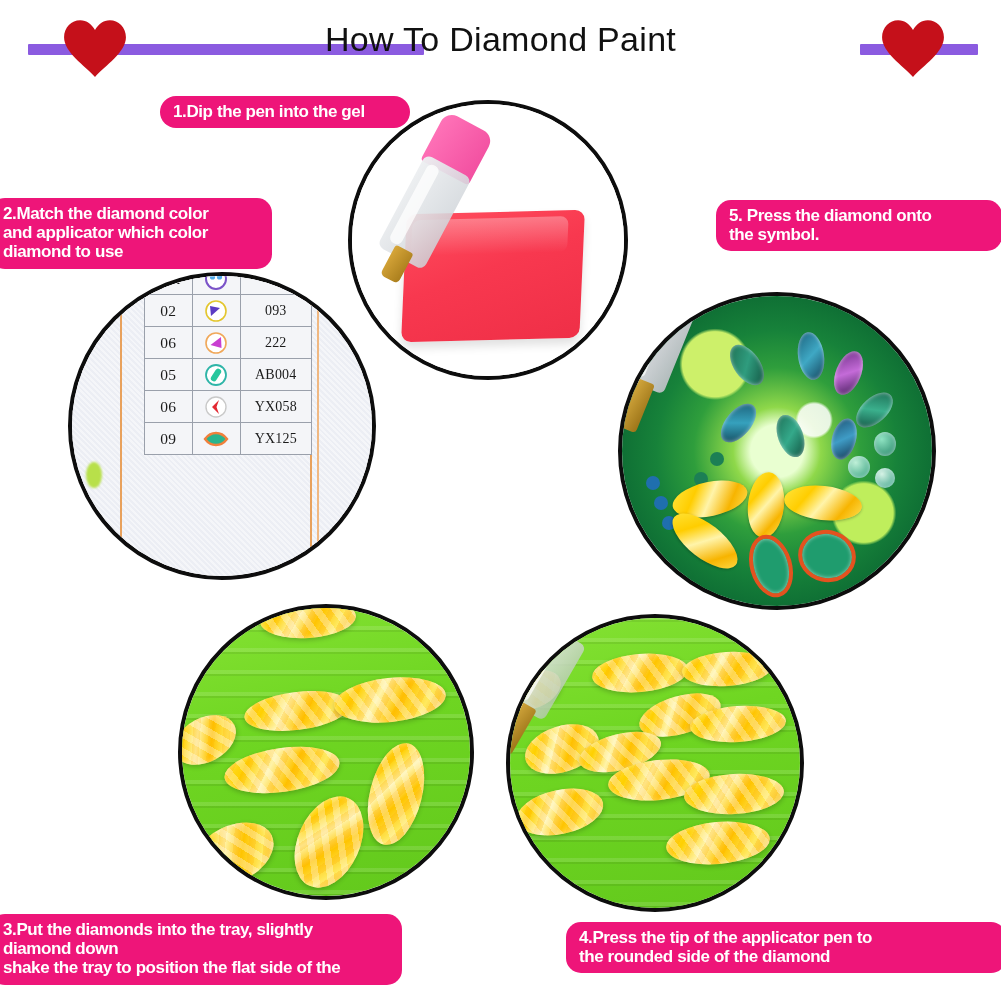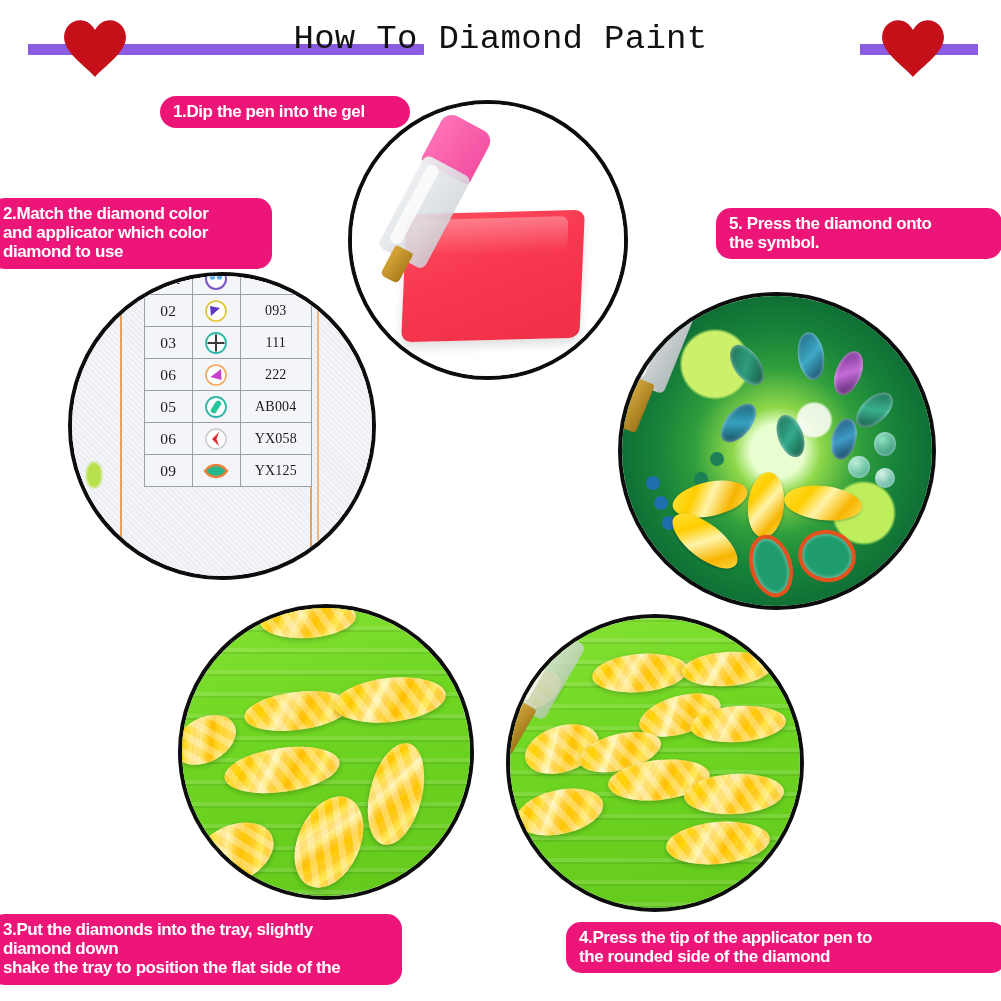--- a/index.html
+++ b/index.html
@@ -18,21 +18,21 @@
   .rule.right{left:860px;width:118px;}
   .heart{position:absolute;width:66px;height:60px;}
   .heart.l{left:62px;top:18px;}
   .heart.r{left:880px;top:18px;}
   .heart svg{display:block;width:100%;height:100%;}
   .title{
     position:absolute;left:0;top:20px;width:1001px;
     text-align:center;
     font-size:34px;letter-spacing:.3px;
     color:#111;
-    font-family:Liberation Mono, monospace;
+    font-family:Liberation Sans, sans-serif;
     font-weight:400;
   }
 
   
   .pill{
     position:absolute;
     background:#EE1579;
     color:#ffffff;
     border-radius:15px;
     font-weight:700;
@@ -40,21 +40,21 @@
     line-height:1.13;
     padding:6px 13px 7px 13px;
     box-sizing:border-box;
     letter-spacing:-.4px;
     font-family:"Liberation Sans",sans-serif;
   }
   .pill span{display:block;white-space:nowrap;}
 
   #pill-1{left:160px;top:96px;width:250px;border-radius:16px;}
   #pill-2{left:-10px;top:198px;width:282px;}
-  #pill-5{left:716px;top:208px;width:286px;}
+  #pill-5{left:716px;top:200px;width:286px;}
   #pill-3{left:-10px;top:914px;width:412px;}
   #pill-4{left:566px;top:922px;width:440px;}
 
   
   .circle{
     position:absolute;border-radius:50%;
     border:4px solid #0d0d0d;
     overflow:hidden;background:#fff;
   }
   #circle-1{left:348px;top:100px;width:272px;height:272px;}
@@ -230,32 +230,20 @@
           <td class="idx">02</td>
           <td class="sym">
             <div class="sym-wrap">
                 <svg viewBox="0 0 26 26">
                   <circle cx="13" cy="13" r="10" fill="#fff" stroke="#E3C62E" stroke-width="1.6"></circle>
                   <path d="M7 8 L17 10 L8 18 Z" fill="#5B3BC4"></path>
                 </svg>
               </div>
           </td>
           <td class="code">093</td>
-        </tr>
-        <tr>
-          <td class="idx">03</td>
-          <td class="sym">
-            <div class="sym-wrap">
-                <svg viewBox="0 0 26 26">
-                  <circle cx="13" cy="13" r="10" fill="#fff" stroke="#2FB5A8" stroke-width="1.8"></circle>
-                  <path d="M13 4.5 V21.5 M4.5 13 H21.5" stroke="#3A3A3A" stroke-width="2.1"></path>
-                </svg>
-              </div>
-          </td>
-          <td class="code">111</td>
         </tr>
         <tr>
           <td class="idx">06</td>
           <td class="sym">
             <div class="sym-wrap">
                 <svg viewBox="0 0 26 26">
                   <circle cx="13" cy="13" r="10" fill="#fff" stroke="#F0A85A" stroke-width="1.6"></circle>
                   <path d="M18 7 L18.5 18 L7.5 15 Z" fill="#C93FD1"></path>
                 </svg>
               </div>

